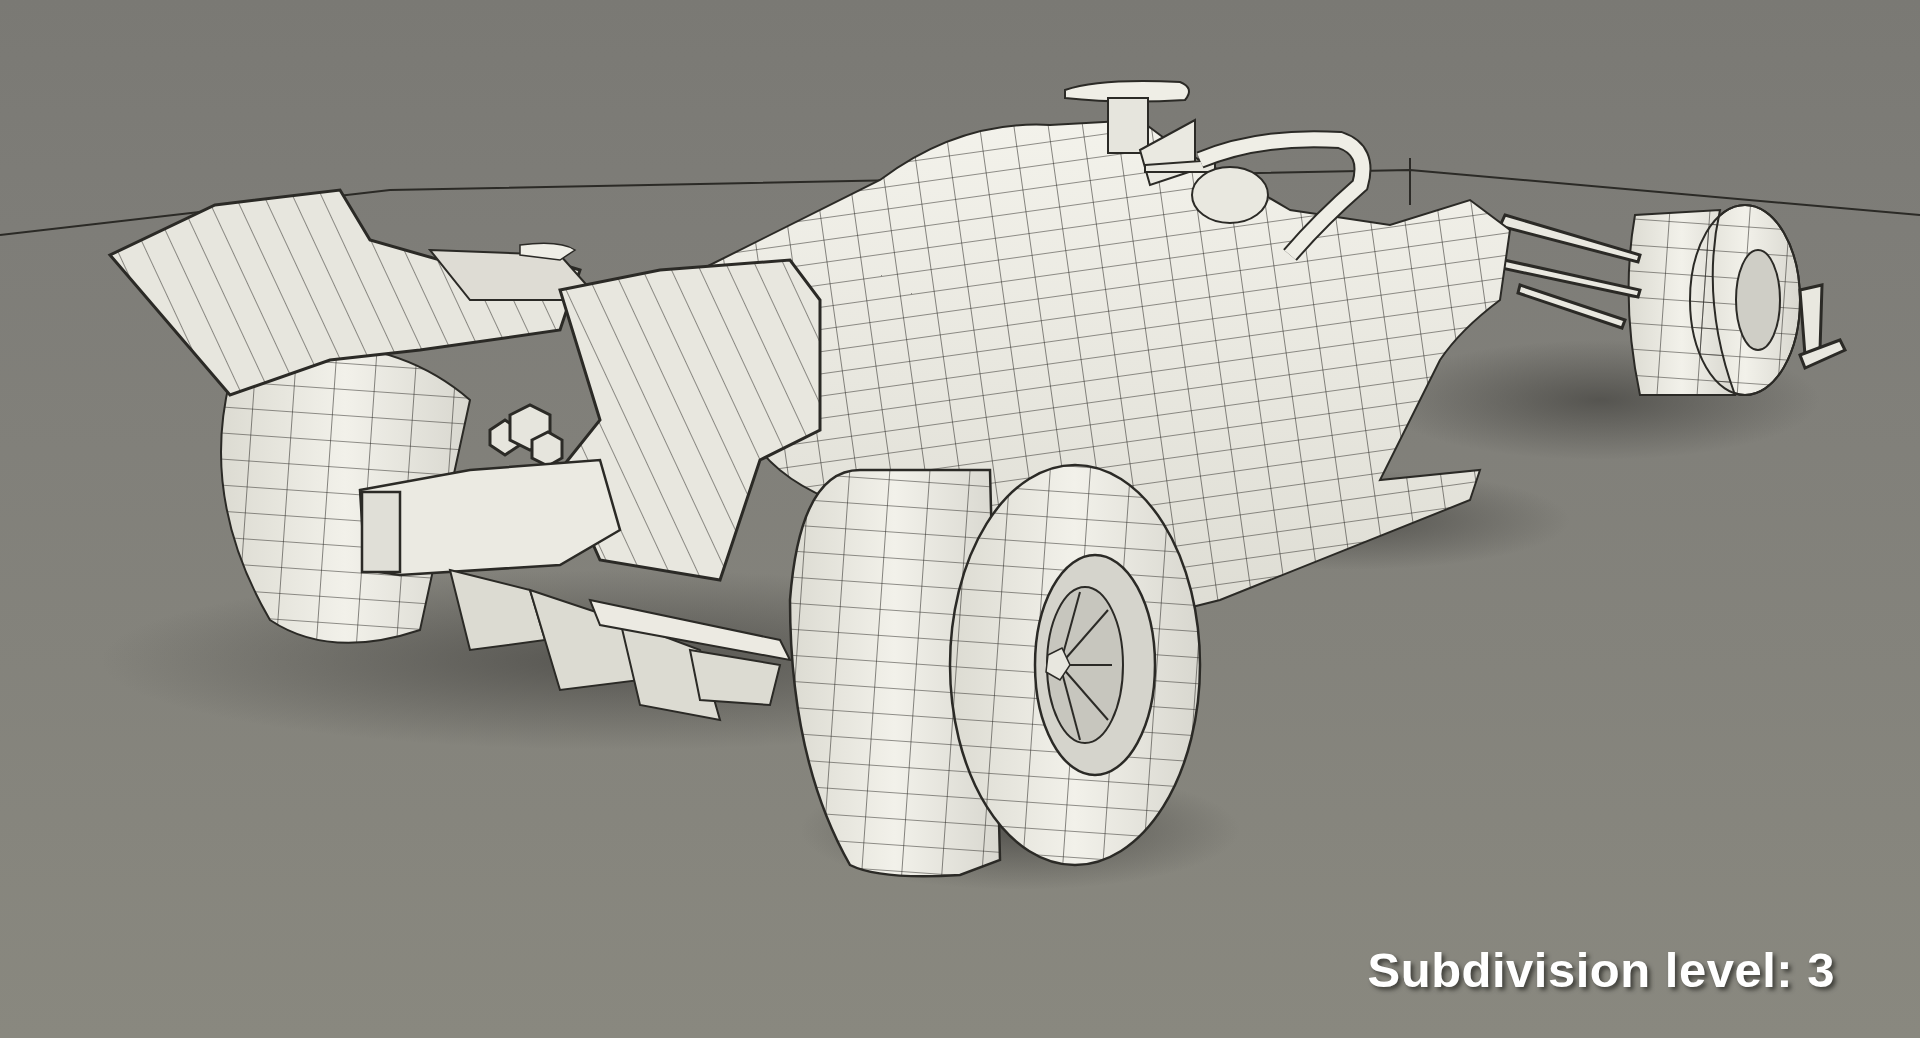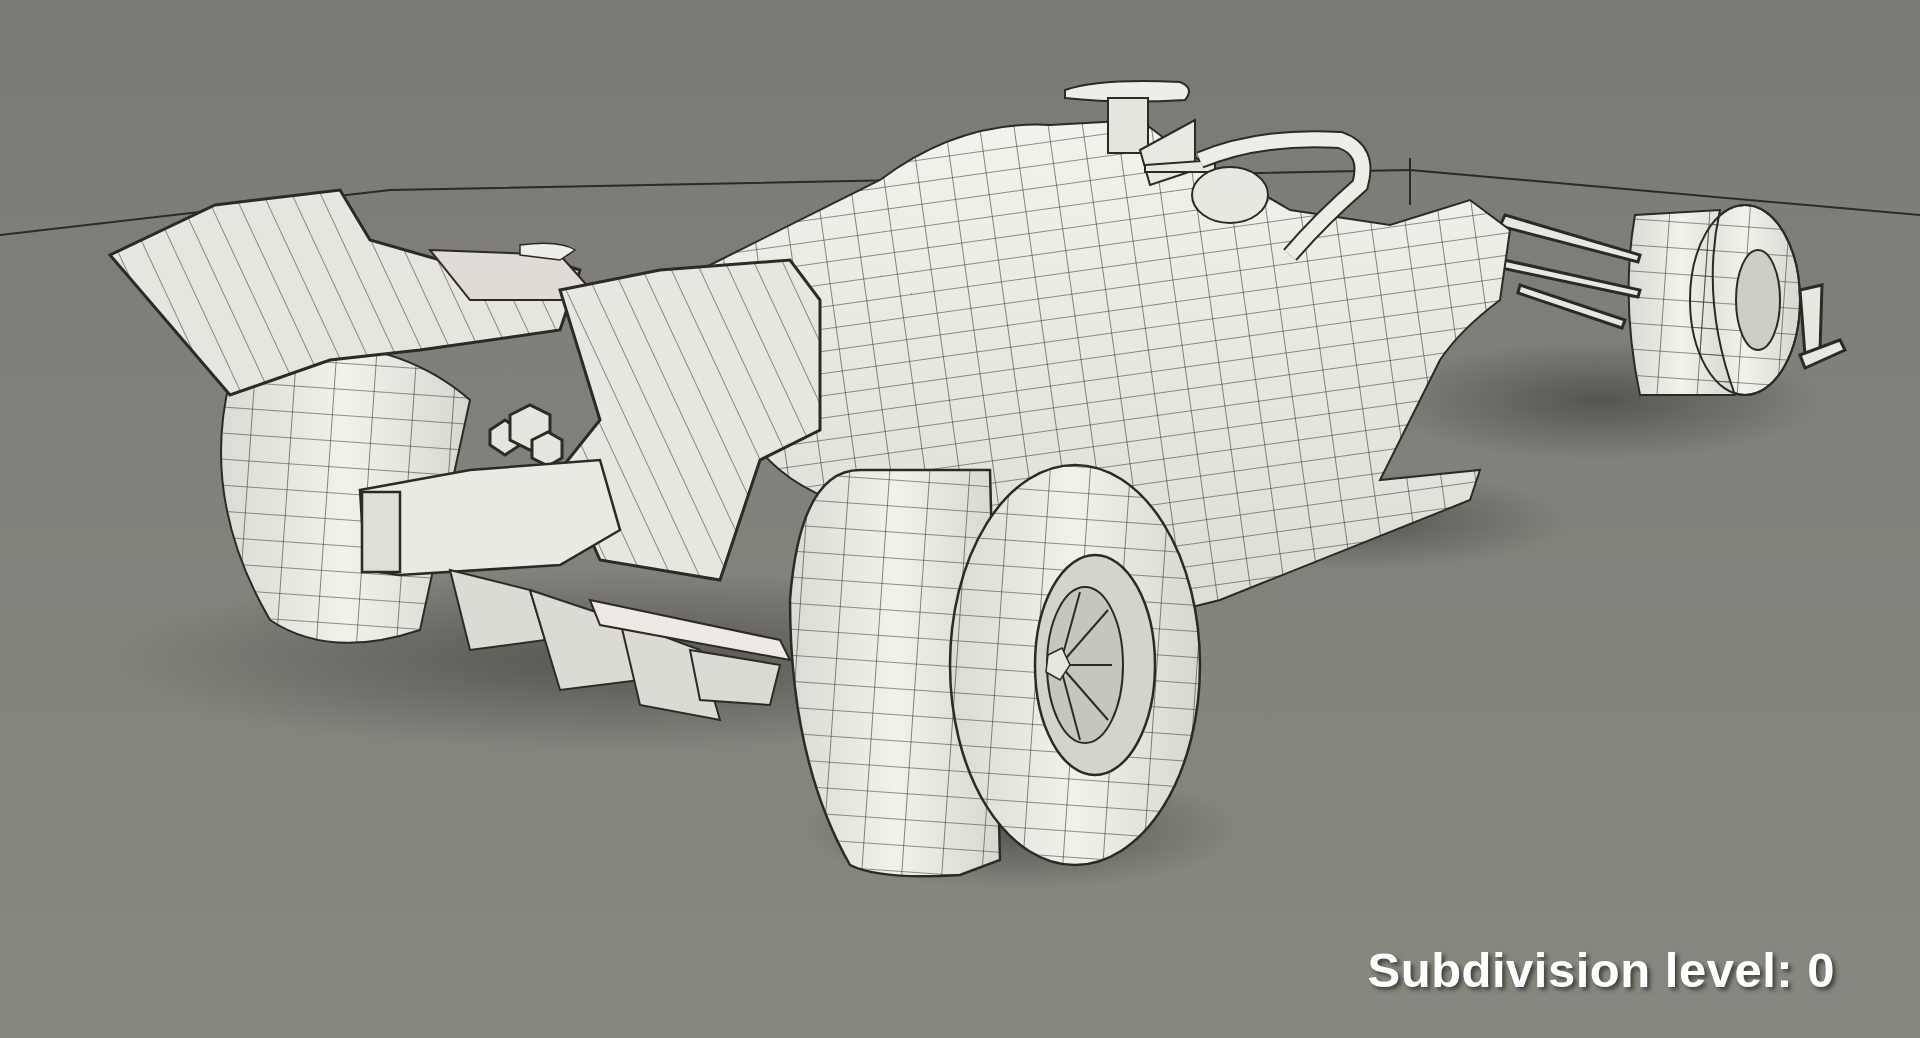--- a/index.html
+++ b/index.html
@@ -149,13 +149,13 @@
         <line x1="1060" y1="665" x2="1112" y2="665"></line>
         <line x1="1060" y1="665" x2="1108" y2="720"></line>
         <line x1="1060" y1="665" x2="1080" y2="740"></line>
         <line x1="1060" y1="665" x2="1080" y2="592"></line>
       </g>
       <polygon points="1048,655 1062,648 1070,665 1060,680 1046,672" fill="#e8e7df" stroke="#2b2a26" stroke-width="1.5"></polygon>
     </g>
   </svg>
 </div>
 
-<div class="caption">Subdivision level: 0</div>
+<div class="caption">Subdivision level: 3</div>
 
 </body></html>

